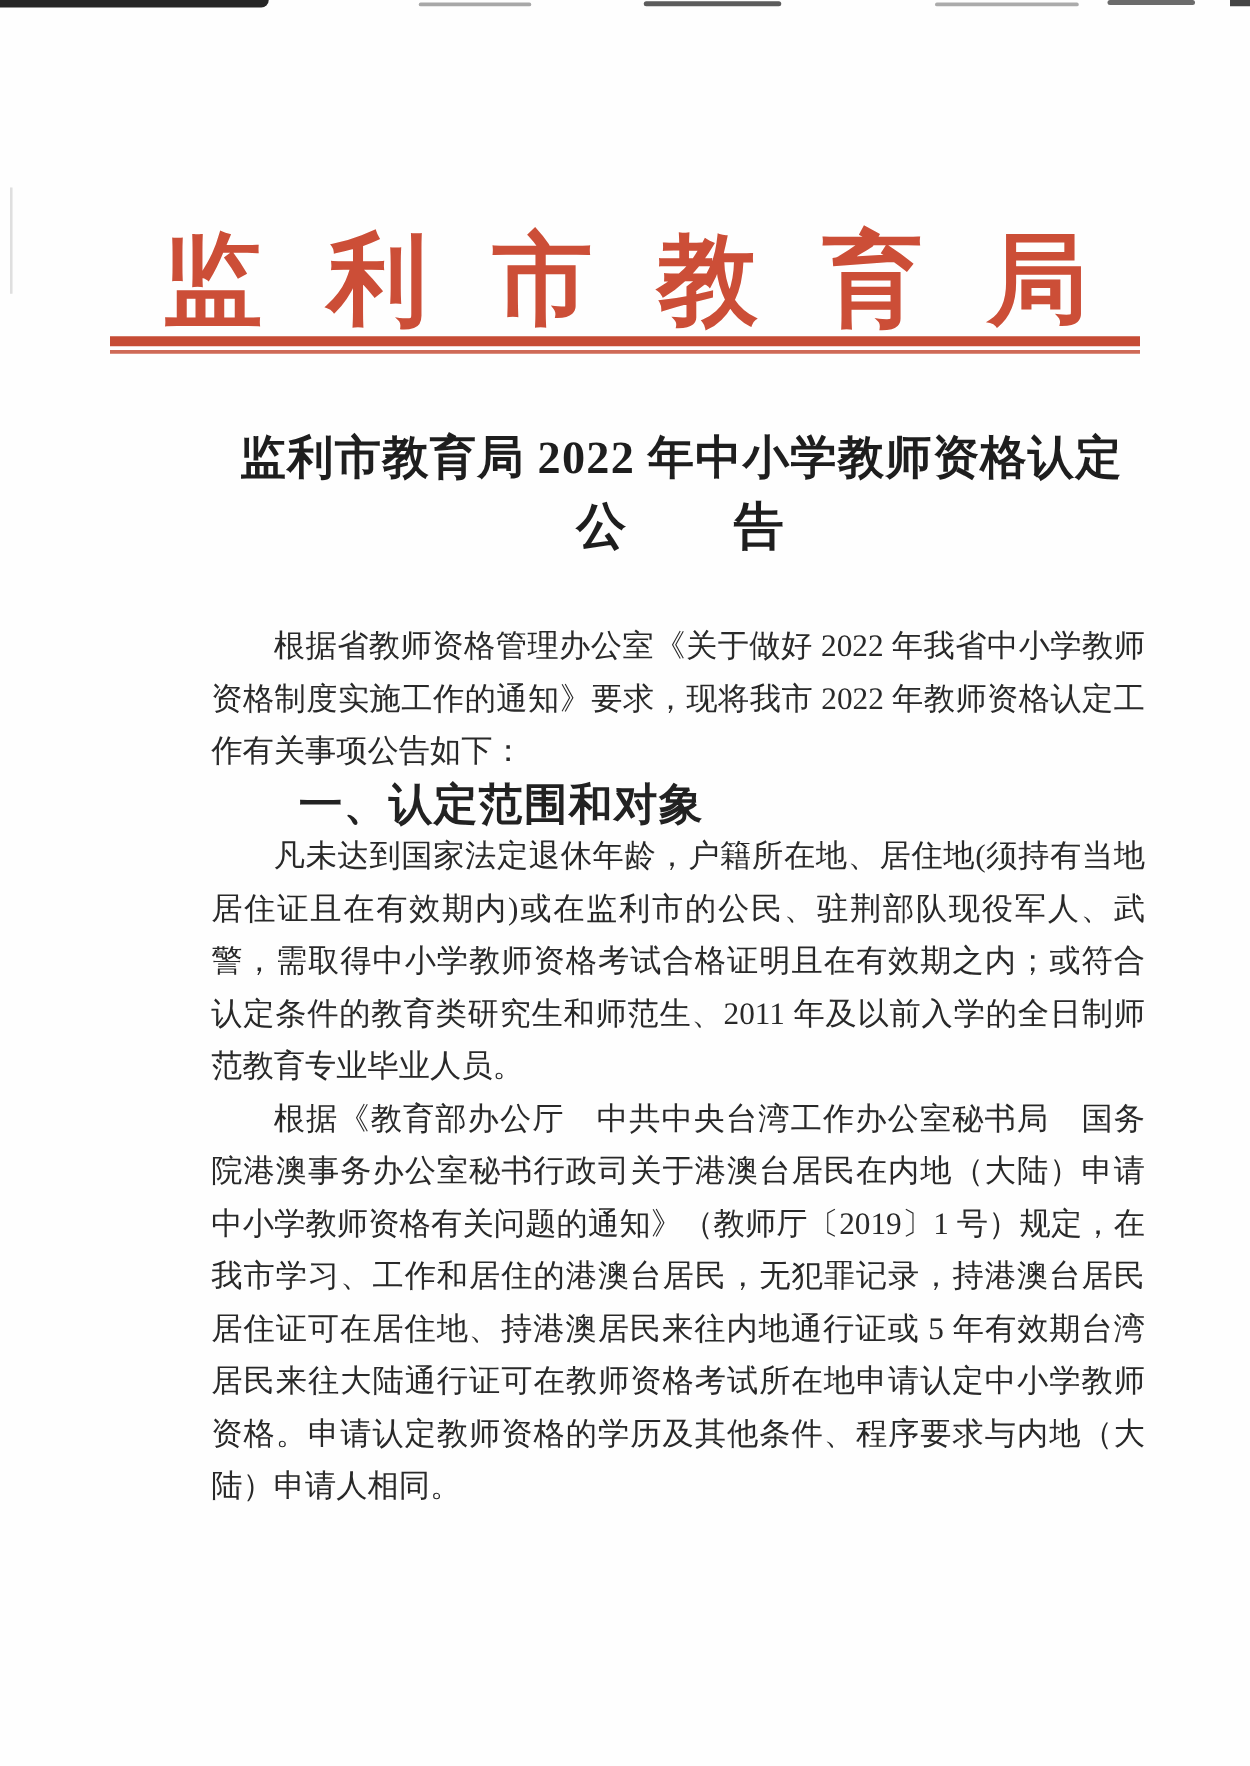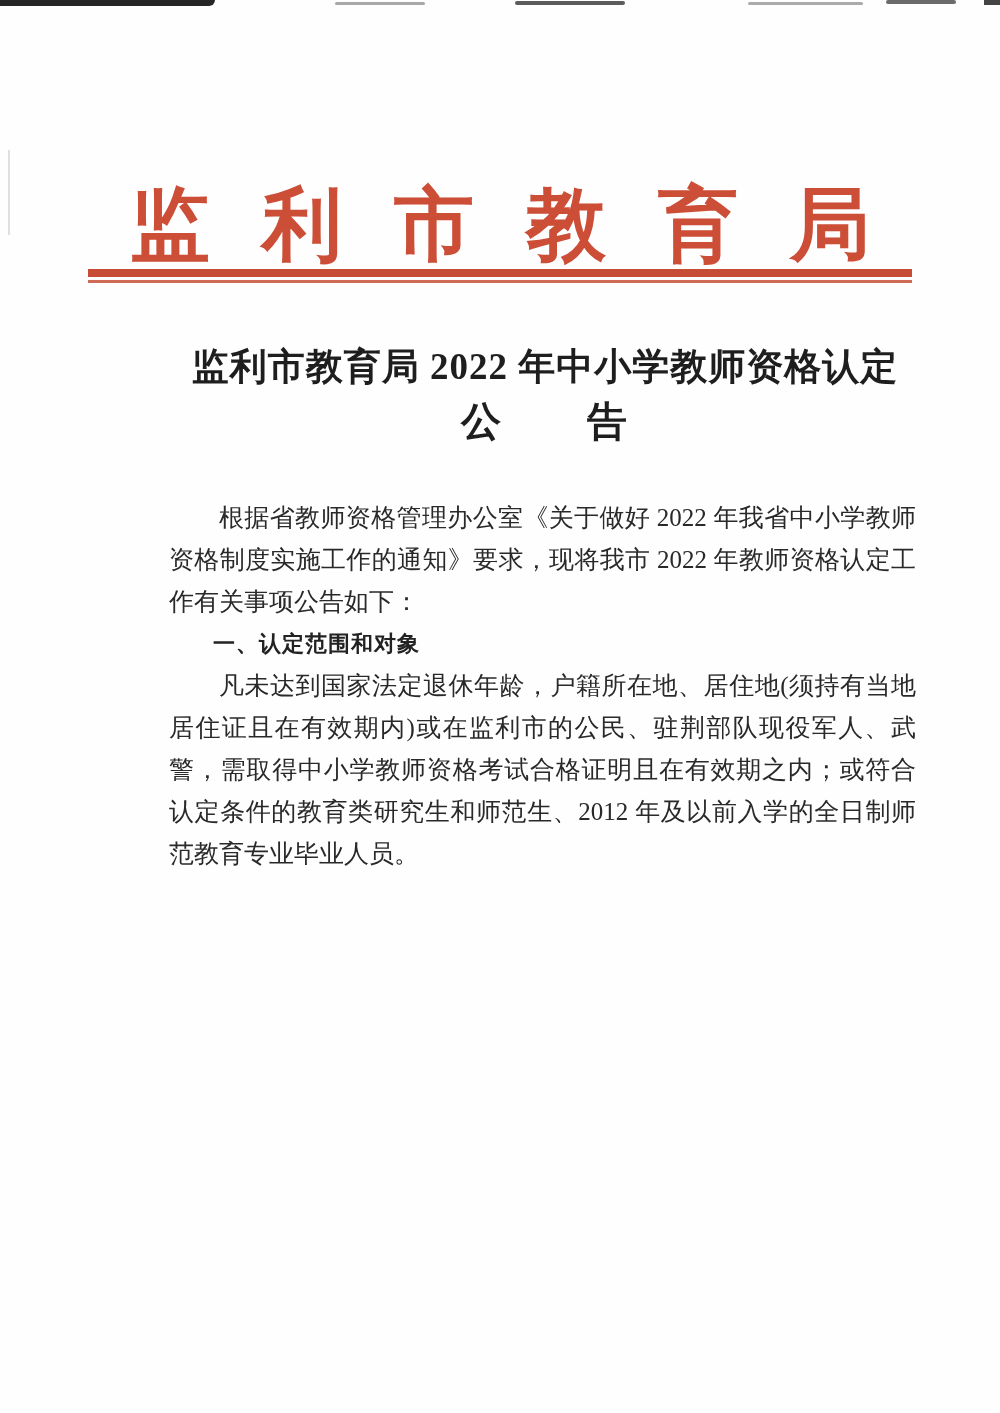--- a/index.html
+++ b/index.html
@@ -95,21 +95,21 @@
     text-align: justify;
     margin-left: 39px;
   }
   .doc-body p {
     margin: 0;
     text-indent: 2em;
   }
   .doc-body h2.section-heading {
     margin: 0;
     text-indent: 2em;
-    font-size: 22px;
+    font-size: 35px;
     line-height: 42px;
     font-weight: 700;
     color: #222;
     font-family: "Liberation Sans", "DejaVu Sans", sans-serif;
     letter-spacing: 1px;
   }
 </style>
 </head>
 <body>
 
@@ -129,16 +129,17 @@
   </header>
 
   <section class="title-block">
     <div class="title-line1">监利市教育局 2022 年中小学教师资格认定</div>
     <div class="title-line2">公　　告</div>
   </section>
 
   <main class="doc-body">
     <p>根据省教师资格管理办公室《关于做好 2022 年我省中小学教师资格制度实施工作的通知》要求，现将我市 2022 年教师资格认定工作有关事项公告如下：</p>
     <h2 class="section-heading">一、认定范围和对象</h2>
-    <p>凡未达到国家法定退休年龄，户籍所在地、居住地(须持有当地居住证且在有效期内)或在监利市的公民、驻荆部队现役军人、武警，需取得中小学教师资格考试合格证明且在有效期之内；或符合认定条件的教育类研究生和师范生、2012 年及以前入学的全日制师范教育专业毕业人员。</p>
+    <p>凡未达到国家法定退休年龄，户籍所在地、居住地(须持有当地居住证且在有效期内)或在监利市的公民、驻荆部队现役军人、武警，需取得中小学教师资格考试合格证明且在有效期之内；或符合认定条件的教育类研究生和师范生、2011 年及以前入学的全日制师范教育专业毕业人员。</p>
+    <p>根据《教育部办公厅　中共中央台湾工作办公室秘书局　国务院港澳事务办公室秘书行政司关于港澳台居民在内地（大陆）申请中小学教师资格有关问题的通知》（教师厅〔2019〕1 号）规定，在我市学习、工作和居住的港澳台居民，无犯罪记录，持港澳台居民居住证可在居住地、持港澳居民来往内地通行证或 5 年有效期台湾居民来往大陆通行证可在教师资格考试所在地申请认定中小学教师资格。申请认定教师资格的学历及其他条件、程序要求与内地（大陆）申请人相同。</p>
   </main>
 
 </div>
 
 </body></html>

